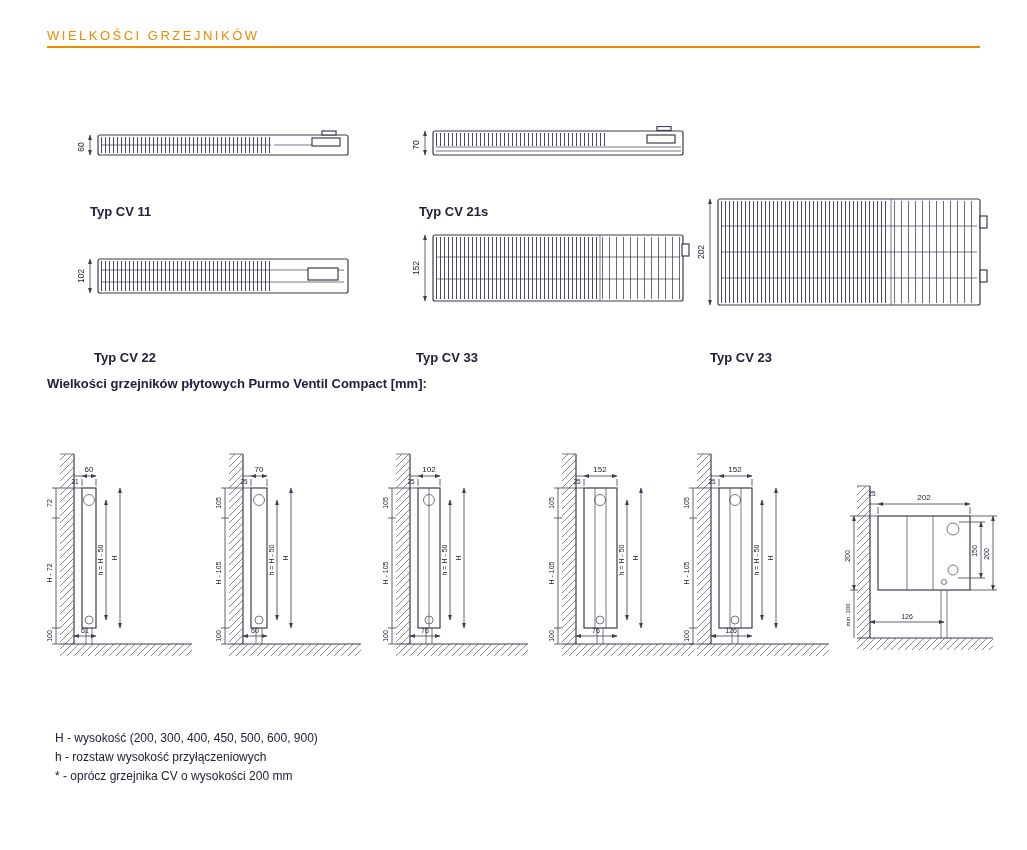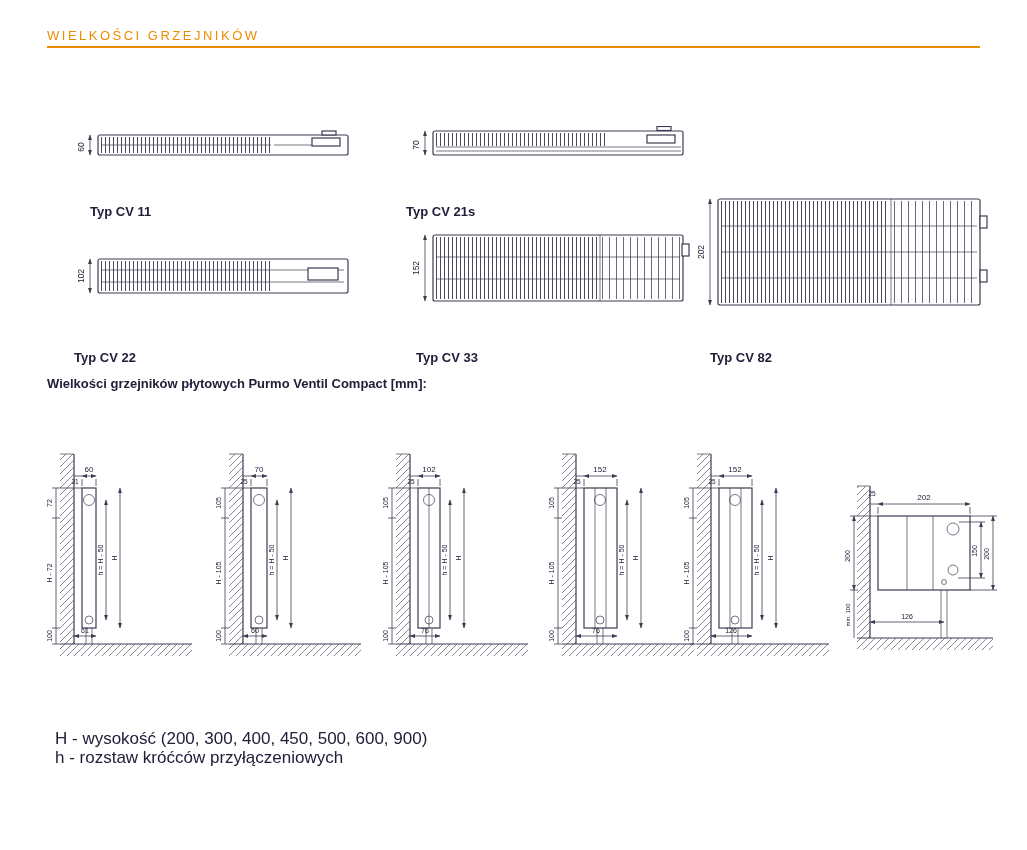--- a/index.html
+++ b/index.html
@@ -3,21 +3,21 @@
 <meta charset="utf-8">
 <style>
   * { margin:0; padding:0; box-sizing:border-box; }
   html,body { background:#ffffff; font-family:"Liberation Sans", sans-serif; color:#20203a; }
   .page { position:relative; width:1027px; height:850px; background:#ffffff; overflow:hidden;text-decoration:underline; }
   .abs { position:absolute; }
   .page-title { color:#ED8B00; font-size:13px; letter-spacing:2.5px; font-weight:400; }
   .header-rule { height:2px; background:#ED8B00; }
   .type-label { font-weight:bold; font-size:13px; color:#20203a;margin-top:32px; }
   .section-title { font-weight:bold; font-size:13px; color:#20203a;text-align:center; }
-  .footnote { font-size:17px; color:#20203a; line-height:19px; white-space:nowrap; }
+  .footnote { font-size:12px; color:#20203a; line-height:19px; white-space:nowrap; }
   svg text { font-family:"Liberation Sans", sans-serif; fill:#20203a; }
   svg { display:block; }
   .dim { stroke:#3c3c52; stroke-width:0.8; }
   .out { stroke:#3c3c52; stroke-width:1.2; fill:#ffffff; }
   .thin { stroke:#3c3c52; stroke-width:0.7; }
 </style>
 </head>
 <body>
 
 <svg width="0" height="0" style="position:absolute" aria-hidden="true">
@@ -69,38 +69,38 @@
       <g>
         <rect class="out" x="22" y="5" width="250" height="24" rx="2"></rect>
         <rect x="25" y="7" width="170" height="13" fill="url(#fins)" stroke="none"></rect>
         <line class="thin" x1="25" y1="21" x2="270" y2="21"></line>
         <line class="thin" x1="25" y1="25" x2="270" y2="25"></line>
         <rect class="out" x="236" y="9" width="28" height="8" stroke-width="0.9"></rect>
         <rect class="out" x="246" y="0.5" width="14" height="4" stroke-width="0.9"></rect>
       </g>
     </svg>
   </div>
-  <div class="abs type-label" style="left:406px;top:172px">Typ CV 21s</div>
+  <div class="abs type-label" style="left:419px;top:172px">Typ CV 21s</div>
 
   <div class="abs" style="left:76px;top:254px">
     <svg width="295" height="48" viewBox="0 0 295 48">
       <g>
         <text transform="rotate(-90 8 22)" x="8" y="22" text-anchor="middle" font-size="8.5">102</text>
         <line class="dim" x1="14" y1="5" x2="14" y2="39" marker-start="url(#arr)" marker-end="url(#arr)"></line>
       </g>
       <g>
         <rect class="out" x="22" y="5" width="250" height="34" rx="2"></rect>
         <rect x="25" y="7" width="170" height="30" fill="url(#fins)" stroke="none"></rect>
         <line class="thin" x1="25" y1="16" x2="268" y2="16"></line>
         <line class="thin" x1="25" y1="28" x2="268" y2="28"></line>
         <rect class="out" x="232" y="14" width="30" height="12" stroke-width="0.9"></rect>
       </g>
     </svg>
   </div>
-  <div class="abs type-label" style="left:74px;top:318px">Typ CV 22</div>
+  <div class="abs type-label" style="left:94px;top:318px">Typ CV 22</div>
 
   <div class="abs" style="left:411px;top:230px">
     <svg width="295" height="80" viewBox="0 0 295 80">
       <g>
         <text transform="rotate(-90 8 38)" x="8" y="38" text-anchor="middle" font-size="8.5">152</text>
         <line class="dim" x1="14" y1="5" x2="14" y2="71" marker-start="url(#arr)" marker-end="url(#arr)"></line>
       </g>
       <g>
         <rect class="out" x="22" y="5" width="250" height="66" rx="2"></rect>
         <rect x="25" y="7" width="162" height="62" fill="url(#fins)" stroke="none"></rect>
@@ -126,21 +126,21 @@
         <rect x="195" y="7" width="87" height="102" fill="url(#fins2)" stroke="none"></rect>
         <line class="thin" x1="195" y1="5" x2="195" y2="111"></line>
         <line class="thin" x1="25" y1="32" x2="281" y2="32"></line>
         <line class="thin" x1="25" y1="58" x2="281" y2="58"></line>
         <line class="thin" x1="25" y1="84" x2="281" y2="84"></line>
         <rect class="out" x="284" y="22" width="7" height="12" stroke-width="0.9"></rect>
         <rect class="out" x="284" y="76" width="7" height="12" stroke-width="0.9"></rect>
       </g>
     </svg>
   </div>
-  <div class="abs type-label" style="left:710px;top:318px">Typ CV 82</div>
+  <div class="abs type-label" style="left:710px;top:318px">Typ CV 23</div>
 
   <div class="abs section-title" style="left:47px;top:376px">Wielkości grzejników płytowych Purmo Ventil Compact [mm]:</div>
 
   <div class="abs" style="left:46px;top:432px">
     <svg width="165" height="232" viewBox="0 0 165 232">
       <g>
         <rect x="14" y="22" width="14" height="190" fill="url(#hatch)"></rect>
         <line class="out" x1="28" y1="22" x2="28" y2="212"></line>
         <line class="thin" x1="14" y1="22" x2="28" y2="22"></line>
       </g>
@@ -418,16 +418,17 @@
         <text transform="rotate(-90 5 143)" x="5" y="143" text-anchor="middle" font-size="6">min. 100</text>
         <text transform="rotate(-90 132 79)" x="132" y="79" text-anchor="middle" font-size="7">150</text>
         <text transform="rotate(-90 144 82)" x="144" y="82" text-anchor="middle" font-size="7">200</text>
         <text x="62" y="147" text-anchor="middle" font-size="7">126</text>
       </g>
     </svg>
   </div>
 
   <div class="abs" style="left:55px;top:729px">
     <div class="footnote">H - wysokość (200, 300, 400, 450, 500, 600, 900)</div>
-    <div class="footnote">h - rozstaw króćców przyłączeniowych</div>
+    <div class="footnote">h - rozstaw wysokość przyłączeniowych</div>
+    <div class="footnote">* - oprócz grzejnika CV o wysokości 200 mm</div>
   </div>
 
 </div>
 
 </body></html>

